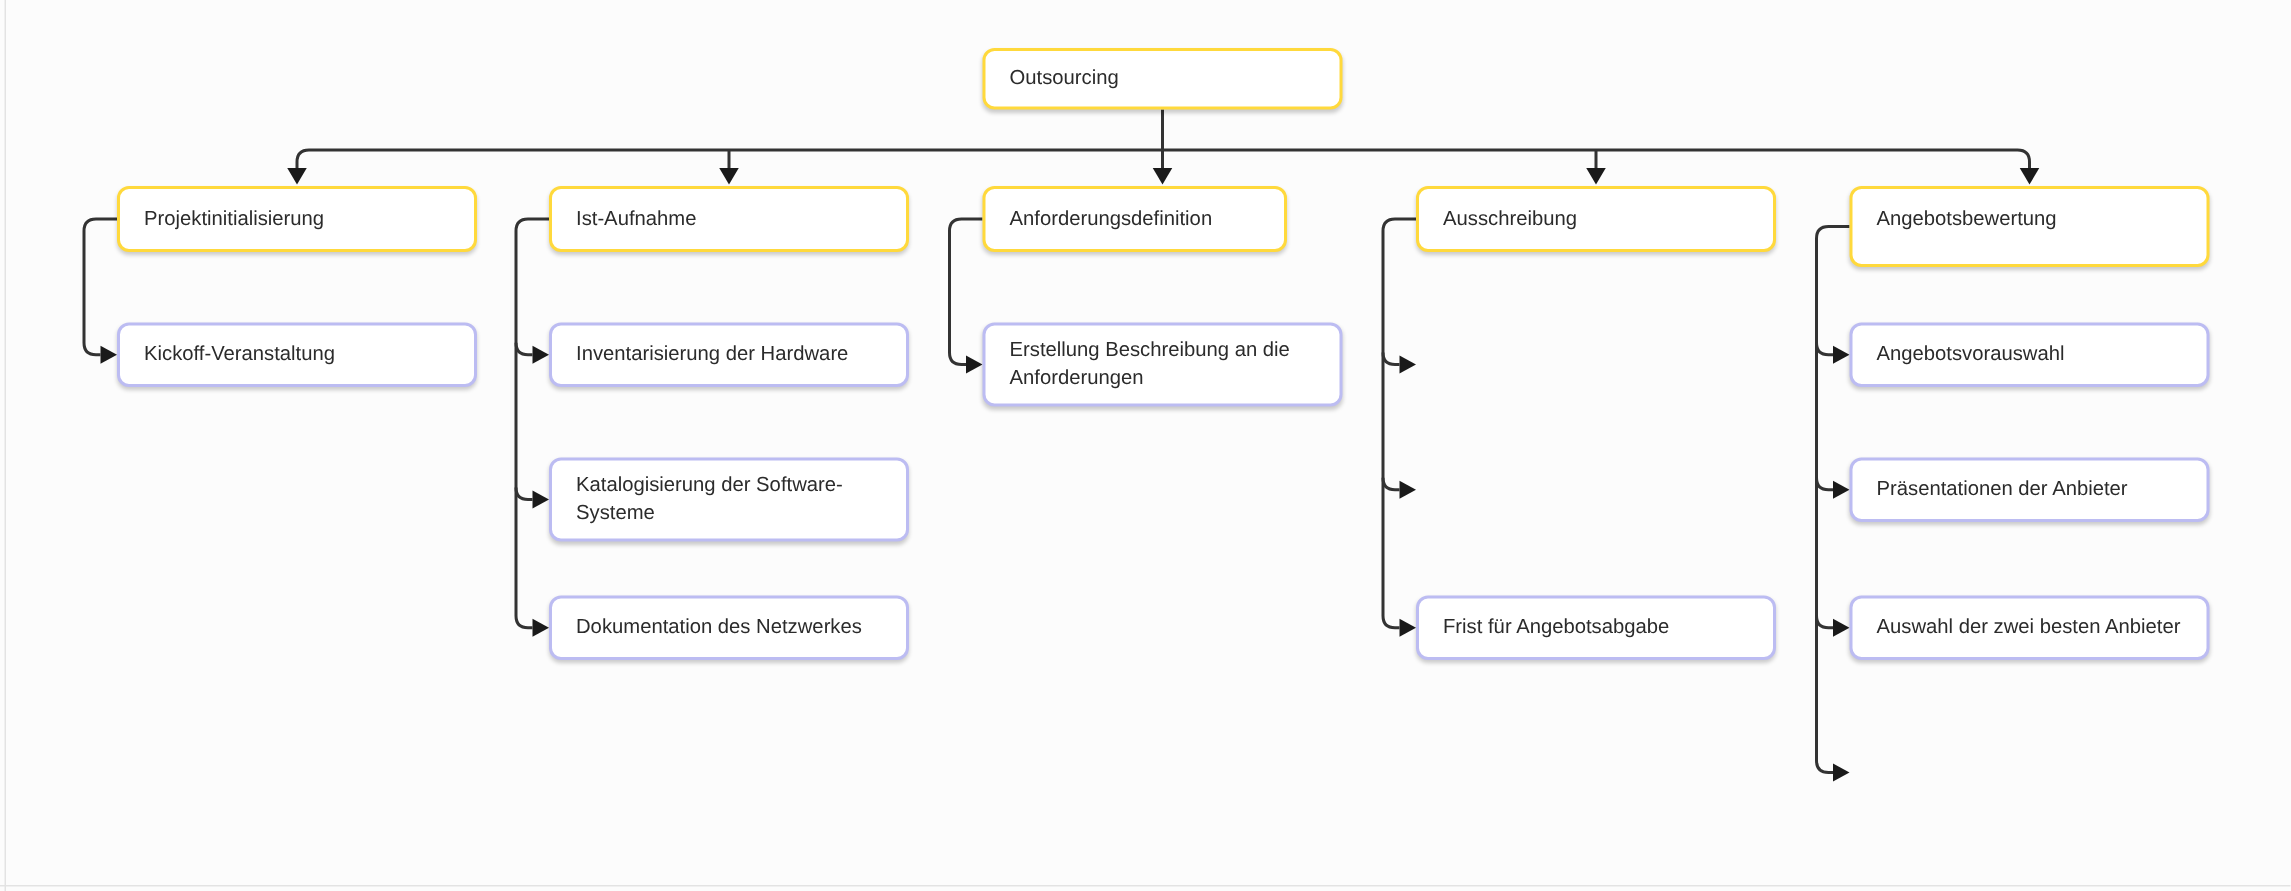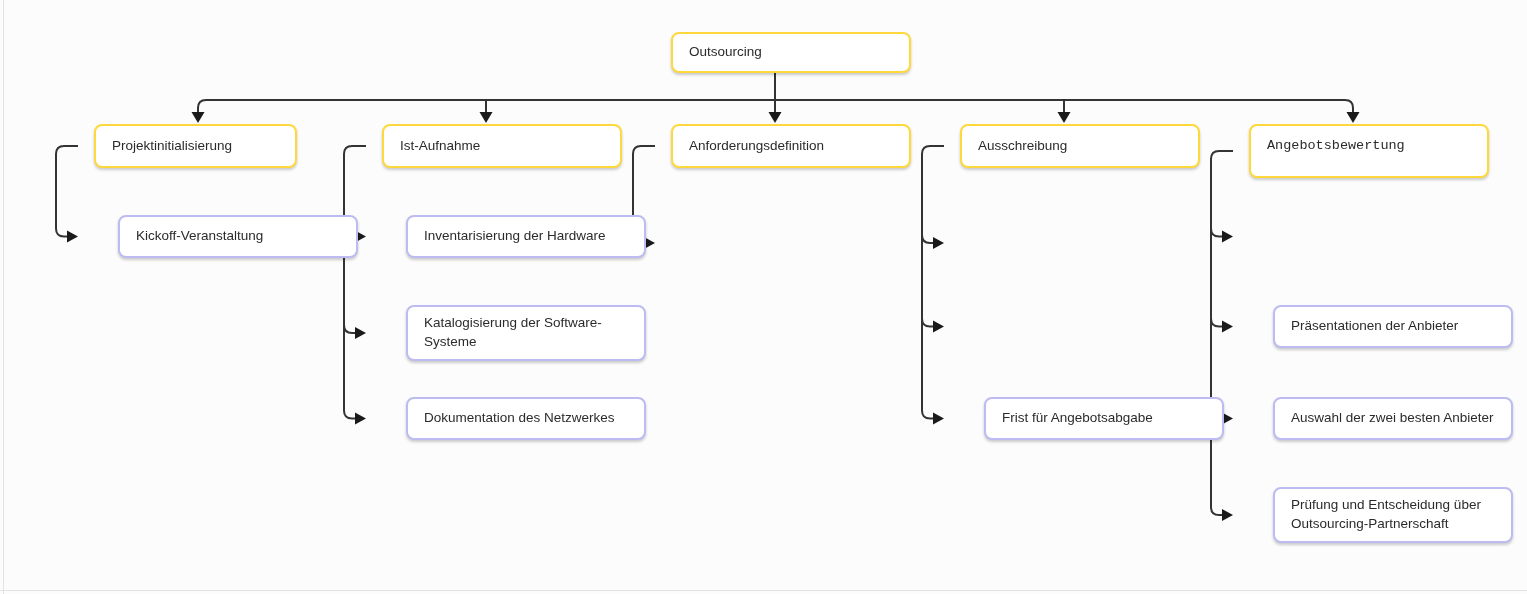--- a/index.html
+++ b/index.html
@@ -34,23 +34,23 @@
     align-items:center;
     padding:4px 14px 4px 16px;
     box-shadow:0 2px 3px rgba(0,0,0,0.20);
     cursor:default;
   }
   .node .lbl{
     font-size:13.5px;
     line-height:1.38;
     color:var(--text);
   }
-  .yellow{border:2px solid var(--header-border);margin-left:16px;}
-  .purple{border:2px solid var(--child-border);margin-left:40px;}
-  .top-align{align-items:flex-start;padding-top:11px;font-family:Liberation Mono, monospace;}
+  .yellow{border:2px solid var(--header-border);}
+  .purple{border:2px solid var(--child-border);}
+  .top-align{align-items:flex-start;padding-top:11px;}
 </style>
 </head>
 <body>
 
 <div id="canvas">
 
   <div class="edge-left"></div>
   <div class="edge-bottom"></div>
 
   <svg id="connectors" viewBox="0 0 1527 594">
@@ -94,57 +94,60 @@
     <polygon points="1222,230.5 1222,242.5 1233,236.5"></polygon>
     <polygon points="1222,320.5 1222,332.5 1233,326.5"></polygon>
     <polygon points="1222,412.5 1222,424.5 1233,418.5"></polygon>
     <polygon points="1222,509 1222,521 1233,515"></polygon>
   </svg>
 
   <div class="node yellow" style="left:655px;top:32px;width:240px;height:41px">
     <span class="lbl">Outsourcing</span>
   </div>
 
-  <div class="node yellow" style="left:78px;top:124px;width:203px;height:44px">
+  <div class="node yellow" style="left:78px;top:124px;width:240px;height:44px">
     <span class="lbl">Projektinitialisierung</span>
   </div>
   <div class="node purple" style="left:78px;top:215px;width:240px;height:43px">
     <span class="lbl">Kickoff-Veranstaltung</span>
   </div>
 
   <div class="node yellow" style="left:366px;top:124px;width:240px;height:44px">
     <span class="lbl">Ist-Aufnahme</span>
   </div>
   <div class="node purple" style="left:366px;top:215px;width:240px;height:43px">
     <span class="lbl">Inventarisierung der Hardware</span>
   </div>
   <div class="node purple" style="left:366px;top:305px;width:240px;height:56px">
     <span class="lbl">Katalogisierung der Software-Systeme</span>
   </div>
   <div class="node purple" style="left:366px;top:397px;width:240px;height:43px">
     <span class="lbl">Dokumentation des Netzwerkes</span>
   </div>
 
-  <div class="node yellow" style="left:655px;top:124px;width:240px;height:44px">
+  <div class="node yellow" style="left:655px;top:124px;width:203px;height:44px">
     <span class="lbl">Anforderungsdefinition</span>
+  </div>
+  <div class="node purple" style="left:655px;top:215px;width:240px;height:56px">
+    <span class="lbl">Erstellung Beschreibung an die Anforderungen</span>
   </div>
 
   <div class="node yellow" style="left:944px;top:124px;width:240px;height:44px">
     <span class="lbl">Ausschreibung</span>
   </div>
   <div class="node purple" style="left:944px;top:397px;width:240px;height:43px">
     <span class="lbl">Frist für Angebotsabgabe</span>
   </div>
 
   <div class="node yellow top-align" style="left:1233px;top:124px;width:240px;height:54px">
     <span class="lbl">Angebotsbewertung</span>
   </div>
+  <div class="node purple" style="left:1233px;top:215px;width:240px;height:43px">
+    <span class="lbl">Angebotsvorauswahl</span>
+  </div>
   <div class="node purple" style="left:1233px;top:305px;width:240px;height:43px">
     <span class="lbl">Präsentationen der Anbieter</span>
   </div>
   <div class="node purple" style="left:1233px;top:397px;width:240px;height:43px">
     <span class="lbl">Auswahl der zwei besten Anbieter</span>
   </div>
-  <div class="node purple" style="left:1233px;top:487px;width:240px;height:56px">
-    <span class="lbl">Prüfung und Entscheidung über Outsourcing-Partnerschaft</span>
-  </div>
 
 </div>
 
 </body></html>

